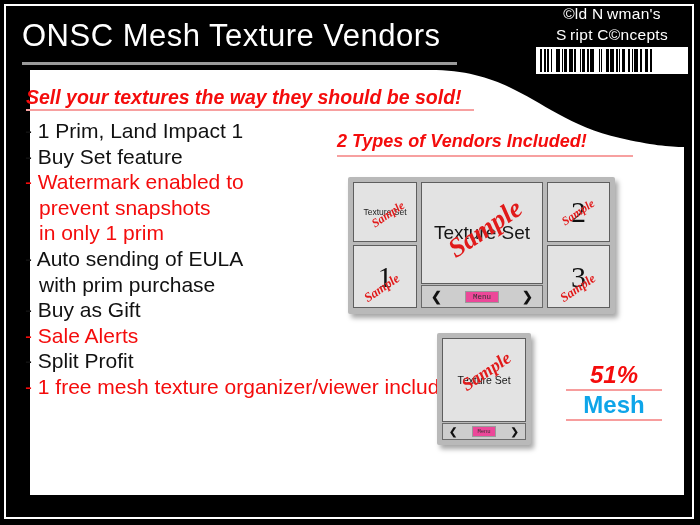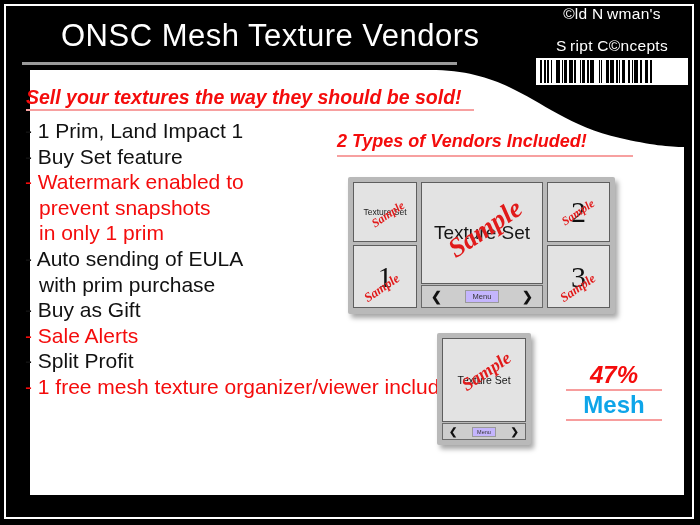--- a/index.html
+++ b/index.html
@@ -9,28 +9,28 @@
 
   
   .outer-frame{position:absolute;left:4px;top:4px;width:690px;height:515px;
                border:2px solid #ffffff;box-sizing:border-box;pointer-events:none;}
 
   
   .top-band{position:absolute;left:0;top:0;width:700px;height:120px;background:#000;}
 
   .title{position:absolute;left:22px;top:18px;color:#ffffff;
          font-family:"Liberation Sans",sans-serif;font-weight:300;
-         font-size:31px;letter-spacing:.5px;white-space:nowrap;margin-left:39px;}
+         font-size:31px;letter-spacing:.5px;white-space:nowrap;}
   .title-rule{position:absolute;left:22px;top:62px;width:435px;height:3px;background:#9a9a9a;}
 
   
   .logo{position:absolute;right:12px;top:6px;width:152px;text-align:center;}
   .logo-line{color:#fff;font-size:15.5px;line-height:16px;letter-spacing:.3px;white-space:nowrap;
              font-family:"Liberation Sans",sans-serif;}
-  .logo-line.l2{margin-top:16px;}
+  .logo-line.l2{margin-top:5px;}
   .barcode{margin-top:4px;height:27px;background:#fff;padding:2px 4px;box-sizing:border-box;
            display:flex;align-items:stretch;gap:0;}
   .bc{background:#000;margin-right:1.5px;}
 
   
   .sheet-svg{position:absolute;left:0;top:0;width:700px;height:525px;}
 
   
   .tagline{position:absolute;left:26px;top:86px;color:#f40c0c;
            font-style:italic;font-weight:bold;font-size:19.5px;white-space:nowrap;
@@ -62,22 +62,22 @@
   .big-label{font-size:19px;color:#161616;font-family:"Liberation Sans",sans-serif;}
   .big-label-sm{font-size:10.5px;color:#161616;font-family:"Liberation Sans",sans-serif;}
 
   .wm{position:absolute;color:#e01b1b;font-style:italic;font-weight:bold;
       font-family:"Liberation Serif",serif;transform:rotate(-34deg);
       pointer-events:none;text-shadow:0 0 1px rgba(255,255,255,.4);}
 
   .navbar{position:absolute;background:#cdcdcd;border:1.4px solid #6a6a6a;box-sizing:border-box;
           display:flex;align-items:center;justify-content:space-between;}
   .nav-arrow{font-size:13px;color:#111;font-weight:bold;line-height:1;padding:0 5px;}
-  .nav-menu{font-size:7.5px;color:#333;background:#c4b5fd;border:1px solid #9a9a9a;
-            padding:1px 7px;font-family:Liberation Sans, sans-serif;}
+  .nav-menu{font-size:7.5px;color:#333;background:#ec4899;border:1px solid #9a9a9a;
+            padding:1px 7px;font-family:Liberation Mono, monospace;}
 
   .mesh-badge{position:absolute;left:566px;top:362px;text-align:center;width:96px;}
   .mesh-top{color:#f40c0c;font-style:italic;font-weight:bold;font-size:24px;line-height:26px;
             font-family:"Liberation Sans",sans-serif;}
   .mesh-bot{color:#0ea5e9;font-weight:bold;font-size:24px;line-height:26px;
             font-family:"Liberation Sans",sans-serif;}
   .mesh-rule{height:2px;background:#f79d9d;margin:1px 0;}
 </style>
 </head>
 <body>
@@ -191,20 +191,20 @@
       <span class="wm" style="font-size:18px;left:16px;top:22px;">Sample</span>
     </div>
     <div class="navbar" style="left:5px;top:90px;width:84px;height:17px;padding:0 3px;">
       <span class="nav-arrow" style="font-size:10px;padding:0 3px;">❮</span>
       <span class="nav-menu" style="font-size:5.5px;padding:1px 4px;">Menu</span>
       <span class="nav-arrow" style="font-size:10px;padding:0 3px;">❯</span>
     </div>
   </div>
 
   <div class="mesh-badge">
-    <div class="mesh-top">47%</div>
+    <div class="mesh-top">51%</div>
     <div class="mesh-rule"></div>
     <div class="mesh-bot">Mesh</div>
     <div class="mesh-rule"></div>
   </div>
 
   <div class="outer-frame"></div>
 </div>
 
 </body></html>

